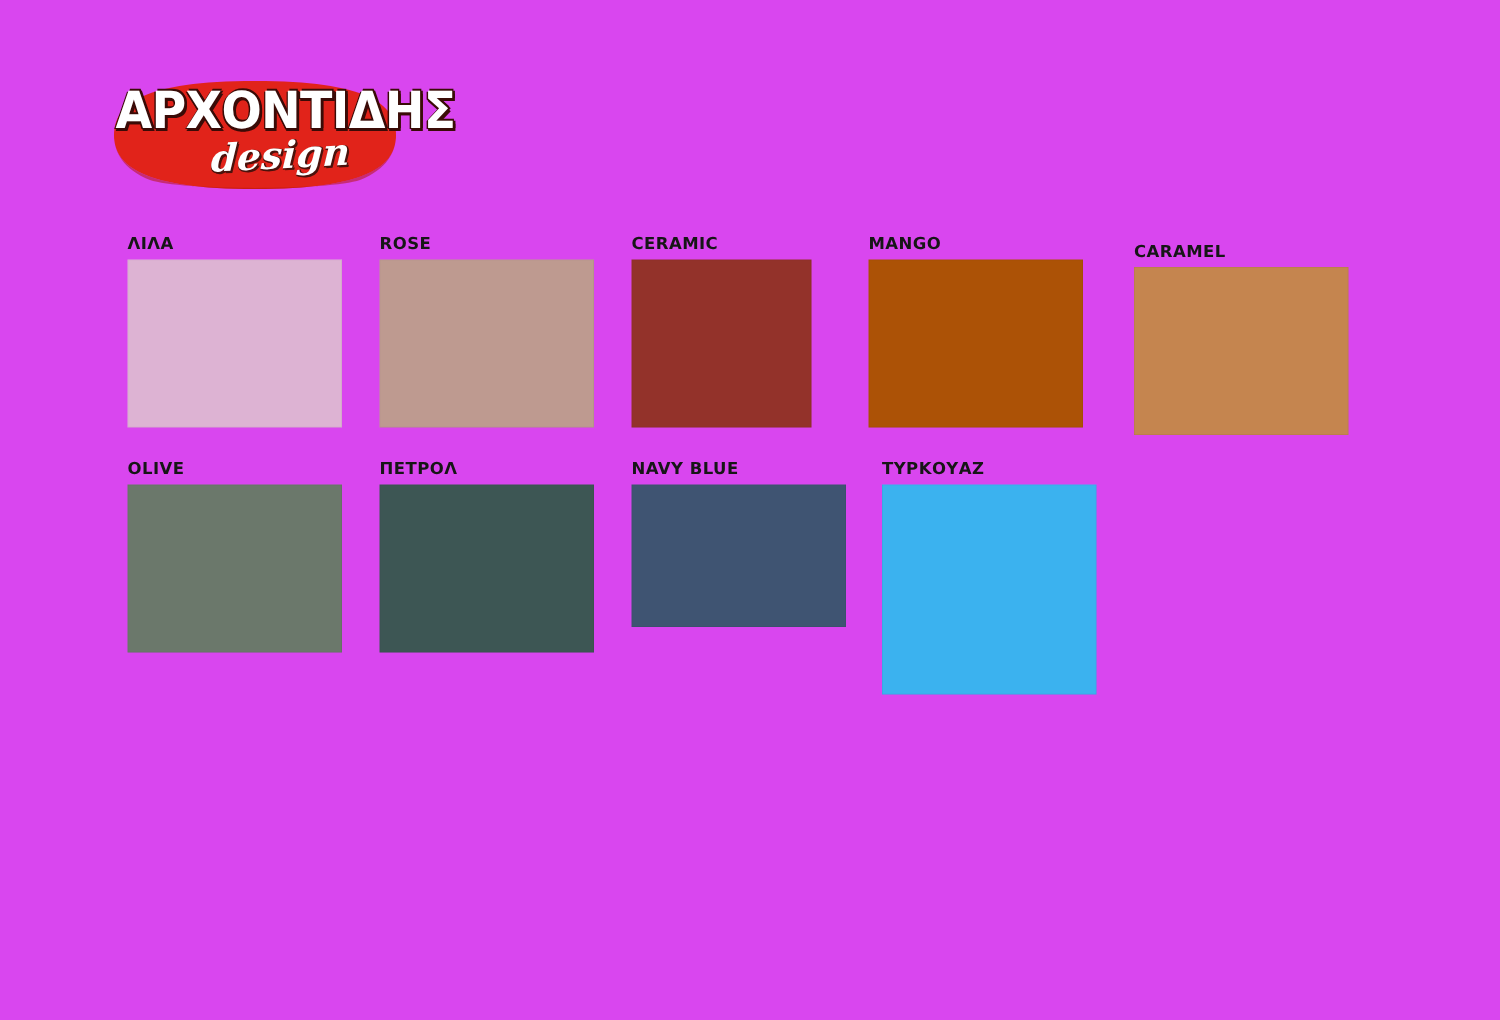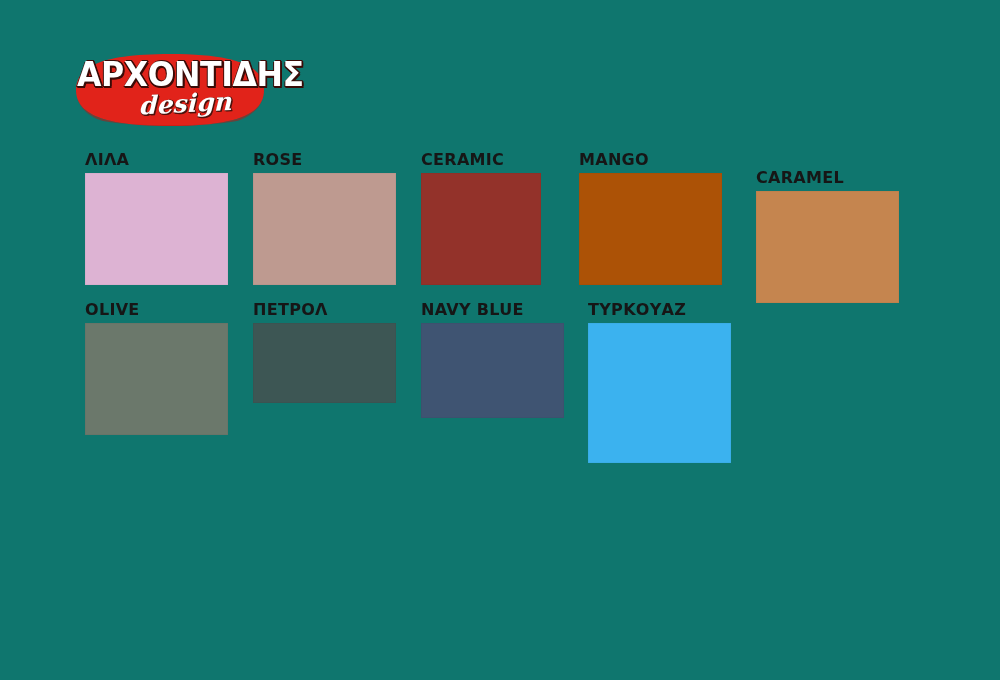--- a/index.html
+++ b/index.html
@@ -105,35 +105,35 @@
   .swatch {
     position: absolute;
   }
   .swatch-label {
     position: absolute;
     left: 0;
     bottom: 100%;
     margin-bottom: 4px;
     white-space: nowrap;
     font-family: "DejaVu Sans", sans-serif;
-    font-size: 16px;
+    font-size: 11px;
     font-weight: bold;
     color: #161616;
     letter-spacing: 0.3px;
   }
   .swatch-chip {
     width: 100%;
     height: 100%;
     box-shadow: 0 0 0 0.5px rgba(0,0,0,0.06) inset;
   }
 </style>
 </head>
 <body>
 
-<div id="page" style="background: #0f766e;">
+<div id="page" style="background: #d946ef;">
 
   <div id="logo-block">
     <svg class="logo-badge" viewBox="0 0 200 82">
       <path id="badge-path" d="M 6 41
                C 6 20, 26 5, 100 5
                C 174 5, 194 20, 194 41
                C 194 62, 174 77, 100 77
                C 26 77, 6 62, 6 41 Z" fill="#E1231A"></path>
       <path d="M 6 41
                C 6 52, 12 64, 30 71
@@ -159,29 +159,29 @@
         <div class="swatch-chip" style="background: rgb(190, 154, 144);"></div>
       </div>
       <div class="swatch" style="left: 421px; top: 173px; width: 120px; height: 112px;">
         <div class="swatch-label">CERAMIC</div>
         <div class="swatch-chip" style="background: rgb(147, 50, 42);"></div>
       </div>
       <div class="swatch" style="left: 579px; top: 173px; width: 143px; height: 112px;">
         <div class="swatch-label">MANGO</div>
         <div class="swatch-chip" style="background: rgb(172, 82, 6);"></div>
       </div>
-      <div class="swatch" style="left: 756px; top: 191px; width: 143px; height: 112px;">
+      <div class="swatch" style="left: 756px; top: 178px; width: 143px; height: 112px;">
         <div class="swatch-label">CARAMEL</div>
         <div class="swatch-chip" style="background: rgb(197, 133, 79);"></div>
       </div>
       <div class="swatch" style="left: 85px; top: 323px; width: 143px; height: 112px; text-align: center;">
         <div class="swatch-label">OLIVE</div>
         <div class="swatch-chip" style="background: rgb(107, 120, 107);"></div>
       </div>
-      <div class="swatch" style="left: 253px; top: 323px; width: 143px; height: 80px;">
+      <div class="swatch" style="left: 253px; top: 323px; width: 143px; height: 112px;">
         <div class="swatch-label">ΠΕΤΡΟΛ</div>
         <div class="swatch-chip" style="background: rgb(61, 86, 84);"></div>
       </div>
       <div class="swatch" style="left: 421px; top: 323px; width: 143px; height: 95px;">
         <div class="swatch-label">NAVY BLUE</div>
         <div class="swatch-chip" style="background: rgb(63, 84, 114);"></div>
       </div>
       <div class="swatch" style="left: 588px; top: 323px; width: 143px; height: 140px;">
         <div class="swatch-label">ΤΥΡΚΟΥΑΖ</div>
         <div class="swatch-chip" style="background: rgb(59, 178, 239);"></div>

